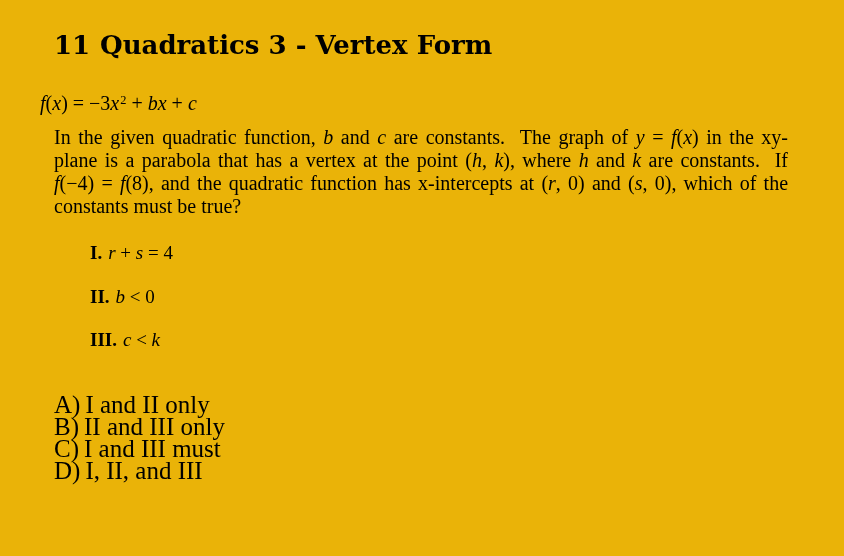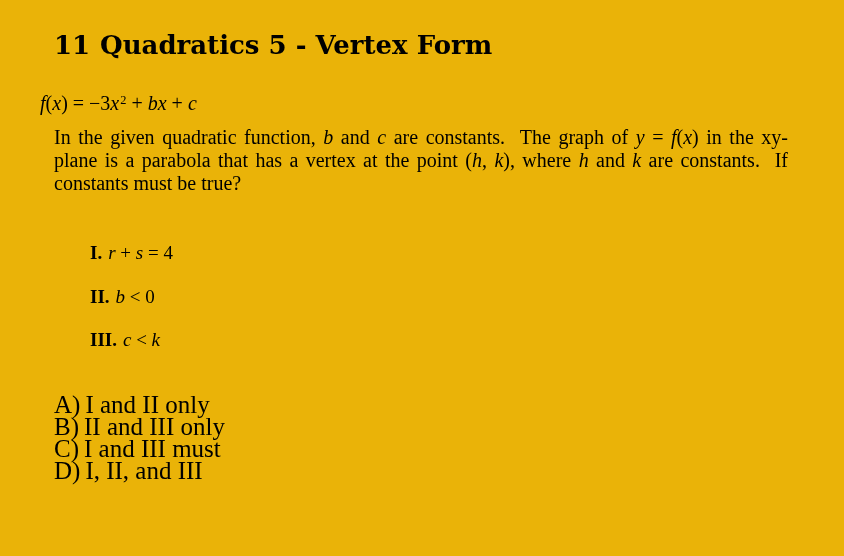--- a/index.html
+++ b/index.html
@@ -73,28 +73,29 @@
     margin-left: 1px;
   }
 </style>
 </head>
 <body>
 
 <div class="page">
 
   <div class="section-heading">
     <span class="sec-num">11</span>
-    <span class="sec-title">Quadratics 5 - Vertex Form</span>
+    <span class="sec-title">Quadratics 3 - Vertex Form</span>
   </div>
 
   <div class="formula"><span class="run-math">f</span><span class="run-roman">(</span><span class="run-math">x</span><span class="run-roman">) = −3</span><span class="run-math">x</span><span class="run-sup">2</span><span class="run-roman"> + </span><span class="run-math">bx</span><span class="run-roman"> + </span><span class="run-math">c</span></div>
 
   <div class="problem" id="problem">
       <div class="pline"><span class="run-roman">In the given quadratic function, </span><span class="run-math">b</span><span class="run-roman"> and </span><span class="run-math">c</span><span class="run-roman"> are constants.&nbsp; The graph of </span><span class="run-math">y</span><span class="run-roman"> = </span><span class="run-math">f</span><span class="run-roman">(</span><span class="run-math">x</span><span class="run-roman">) in the xy-</span></div>
       <div class="pline"><span class="run-roman">plane is a parabola that has a vertex at the point (</span><span class="run-math">h</span><span class="run-roman">, </span><span class="run-math">k</span><span class="run-roman">), where </span><span class="run-math">h</span><span class="run-roman"> and </span><span class="run-math">k</span><span class="run-roman"> are constants.&nbsp; If</span></div>
+      <div class="pline"><span class="run-math">f</span><span class="run-roman">(−4) = </span><span class="run-math">f</span><span class="run-roman">(8), and the quadratic function has x-intercepts at (</span><span class="run-math">r</span><span class="run-roman">, 0) and (</span><span class="run-math">s</span><span class="run-roman">, 0), which of the</span></div>
       <div class="pline last"><span class="run-roman">constants must be true?</span></div>
     </div>
 
   <div class="statements" id="statements">
       <div class="statement"><span class="st-label">I.</span><span class="run-math">r</span><span class="run-roman"> + </span><span class="run-math">s</span><span class="run-roman"> = 4</span></div>
       <div class="statement"><span class="st-label">II.</span><span class="run-math">b</span><span class="run-roman"> &lt; 0</span></div>
       <div class="statement"><span class="st-label">III.</span><span class="run-math">c</span><span class="run-roman"> &lt; </span><span class="run-math">k</span></div>
     </div>
 
   <div class="choices" id="choices">

